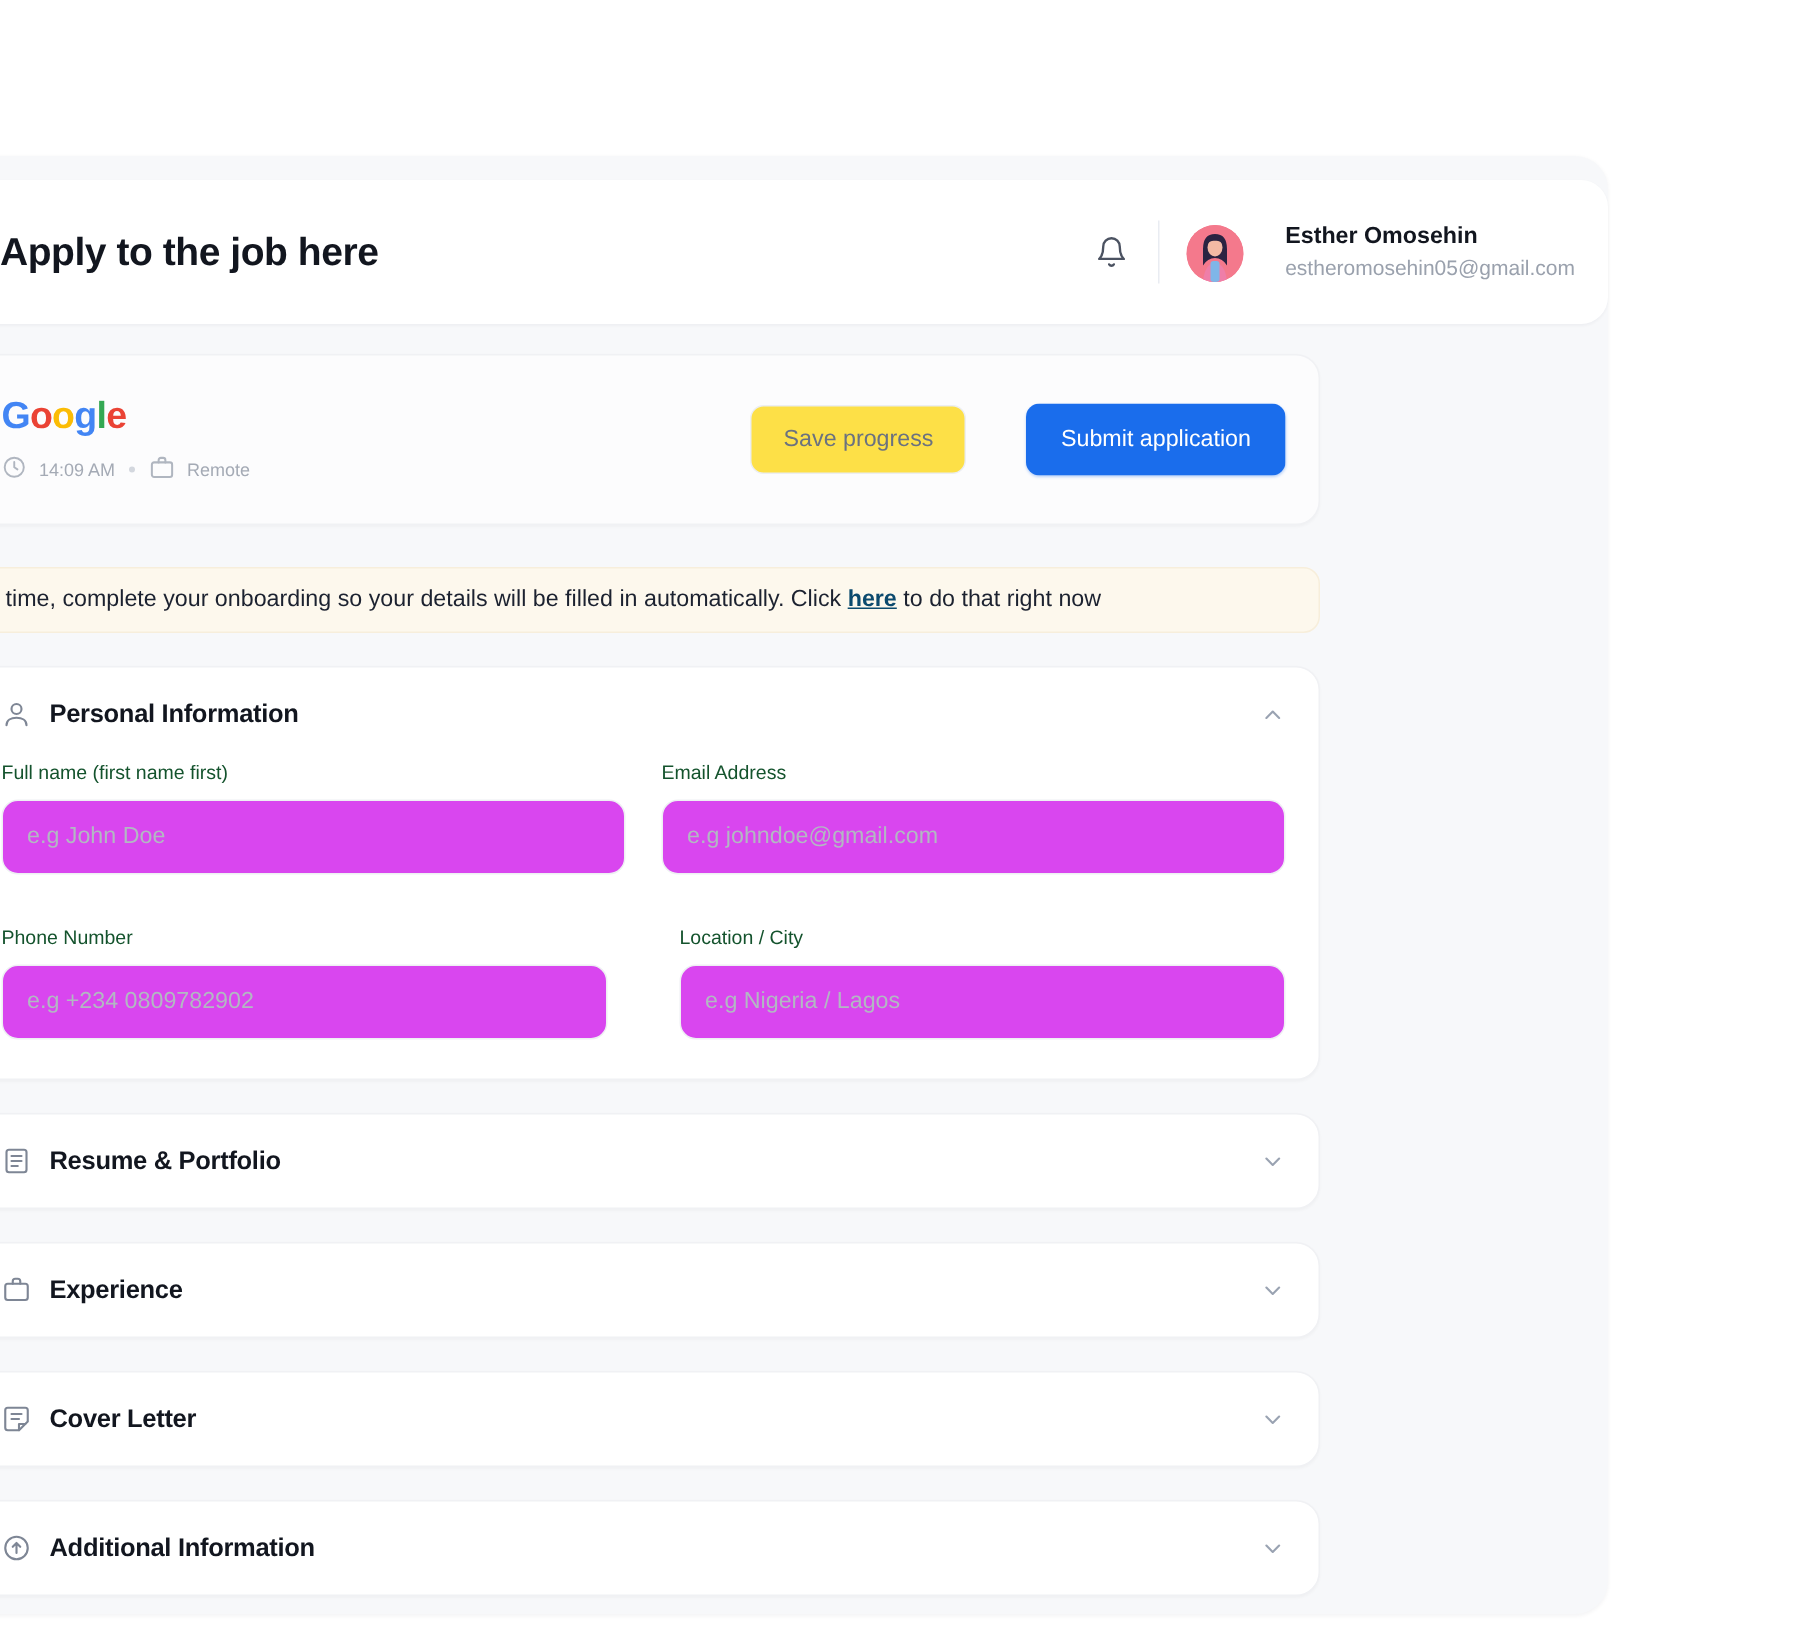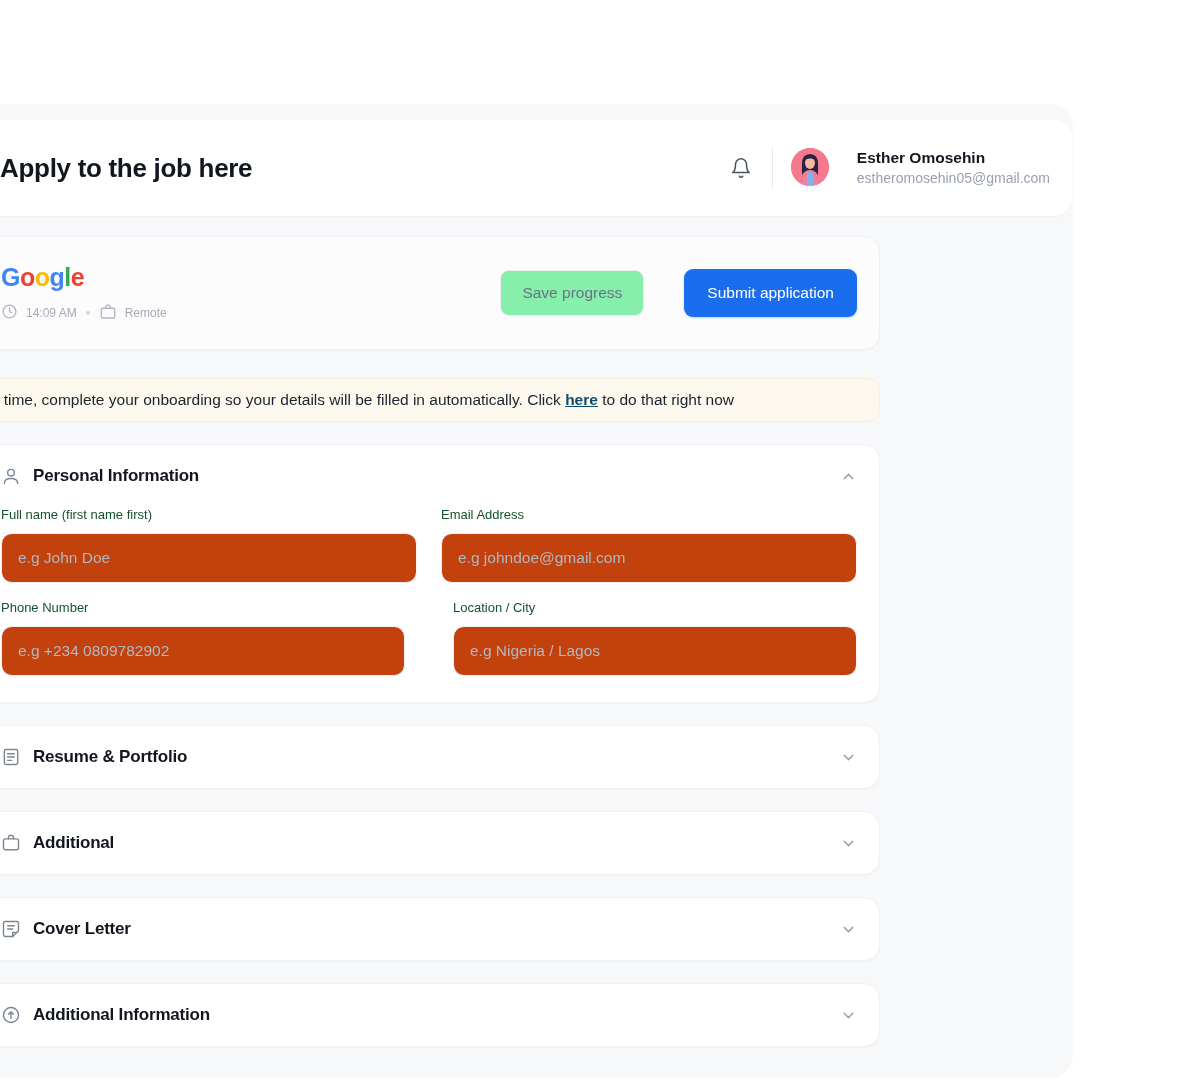--- a/index.html
+++ b/index.html
@@ -53,21 +53,21 @@
   }
   .bell-btn {
     width: 34px; height: 34px;
     display: flex; align-items: center; justify-content: center;
     margin-right: 14px;
     cursor: pointer;
   }
   .vdivide {
     width: 1px; height: 42px; background: #e9ecf2; margin-right: 18px;
   }
-  .profile { display: flex; align-items: flex-start; gap: 28px; cursor: pointer; }
+  .profile { display: flex; align-items: flex-end; gap: 28px; cursor: pointer; }
   .avatar {
     width: 38px; height: 38px; border-radius: 50%;
     background: #f4798c; overflow: hidden; position: relative;
     flex: none;
   }
   .profile-text { line-height: 1.3; }
   .profile-name { font-size: 15.5px; font-weight: 700; color: #12161f; }
   .profile-mail { font-size: 14px; color: #9aa1ad; margin-top: 1px; }
 
   
@@ -105,21 +105,21 @@
   }
   #job-meta .dot { width: 4px; height: 4px; border-radius: 50%; background: #d3d7de; }
   #job-meta .mi { display: flex; align-items: center; gap: 8px; }
   .job-actions { display: flex; align-items: center; gap: 16px; flex: none; }
   .btn {
     border-radius: 9px; font-size: 15.5px; cursor: pointer;
     border: 1px solid transparent; white-space: nowrap;
     font-family: "Liberation Sans", sans-serif;
   }
   #btn-save {
-    background: #86efac; border-color: #eceef2; color: #6b7280;
+    background: #fde047; border-color: #eceef2; color: #6b7280;
     padding: 13px 21px;
   }
   #btn-submit {
     background: #1a6dec; color: #ffffff; padding: 14px 22px; font-weight: 500;
     box-shadow: 0 1px 2px rgba(26,109,236,.3);
     margin-left: 24px;
   }
 
   
   #banner {
@@ -139,27 +139,27 @@
     height: 62px; display: flex; align-items: center;
     padding: 0 22px 0 200px; cursor: pointer;
   }
   .sec-ico { flex: none; margin-right: 12px; display: flex; align-items: center; }
   .sec-title { font-size: 17px; font-weight: 700; color: #12161f;
                letter-spacing: -.2px; flex: 1; }
   .chev { flex: none; color: #9aa3b2; display: flex; align-items: center; }
 
   .sec-body { padding: 0 22px 26px 200px; }
   .frow { display: flex; gap: 24px; }
-  .frow + .frow { margin-top: 17px; gap: 48px; }
+  .frow + .frow { margin-top: 34px; gap: 48px; }
   .field { flex: 1; min-width: 0; }
   .flabel { font-size: 13px; color: #14532d; margin-bottom: 11px; display: block; }
   .finput {
     width: 100%; height: 50px;
     border: 1px solid #eef0f3; border-radius: 11px;
-    background: #c2410c; padding: 0 16px;
+    background: #d946ef; padding: 0 16px;
     font-size: 15.5px; color: #12161f;
     font-family: "Liberation Sans", sans-serif;
     outline: none;
   }
   .finput::placeholder { color: #b2b8c2; }
 </style>
 </head>
 <body>
 
 <div id="app-shell"></div>
@@ -301,21 +301,21 @@
   </div>
 
   <div class="card section">
     <div class="sec-head">
       <span class="sec-ico">
         <svg width="20" height="20" viewBox="0 0 24 24" fill="none" stroke="#7e8695" stroke-width="1.7" stroke-linecap="round" stroke-linejoin="round">
           <rect x="3" y="7" width="18" height="13" rx="2"></rect>
           <path d="M9 7V5a2 2 0 0 1 2-2h2a2 2 0 0 1 2 2v2"></path>
         </svg>
       </span>
-      <span class="sec-title">Additional</span>
+      <span class="sec-title">Experience</span>
       <span class="chev">
         <svg width="17" height="17" viewBox="0 0 24 24" fill="none" stroke="currentColor" stroke-width="2" stroke-linecap="round" stroke-linejoin="round">
             <path d="M6 9l6 6 6-6"></path>
           </svg>
       </span>
     </div>
   </div>
 
   <div class="card section">
     <div class="sec-head">

